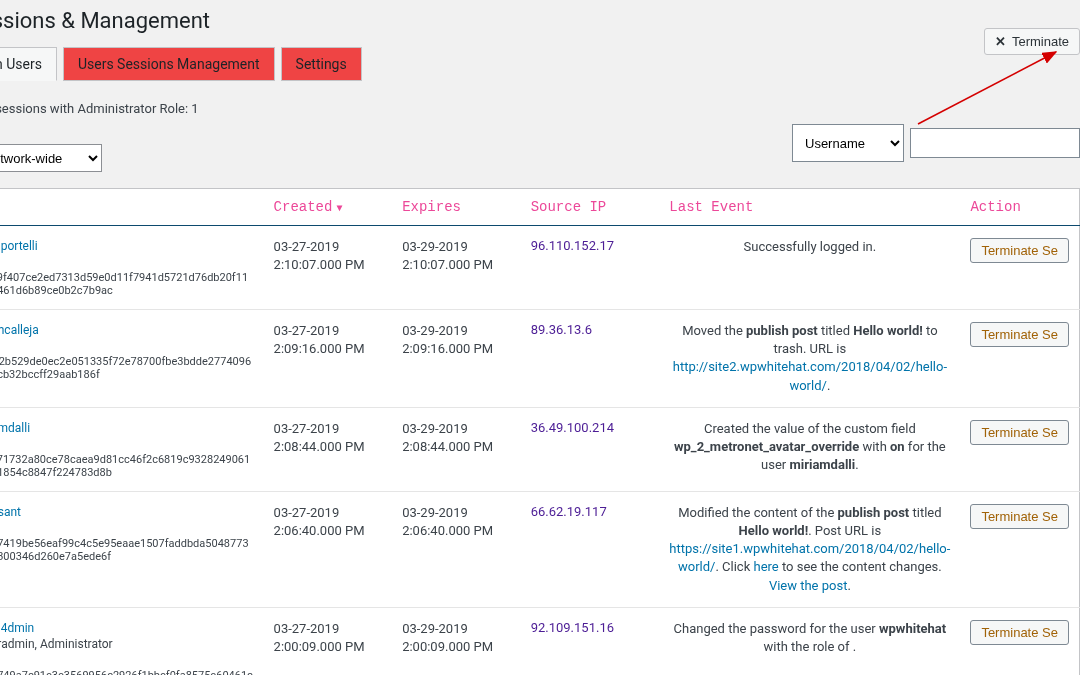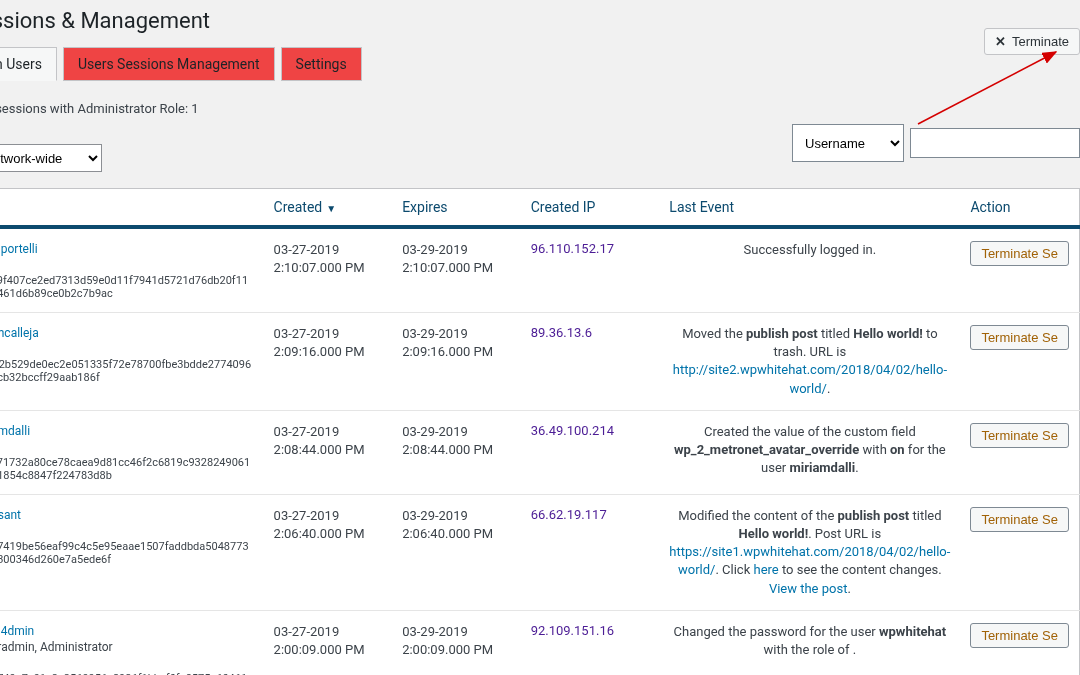--- a/index.html
+++ b/index.html
@@ -13,21 +13,21 @@
     .admin-count { color: #3c434a; font-size: 13px; margin-left: -20px; padding-bottom: 28px; }
     .filter-row { display: flex; align-items: center; gap: 8px; margin-bottom: 8px; margin-left: -20px; }
     select.network { padding: 3px 22px 3px 8px; border: 1px solid #8c8f94; background: #fff; font-size: 13px; height: 28px; }
     .top-right { position: absolute; top: 28px; right: 0; }
     .btn { display: inline-flex; align-items: center; gap: 6px; padding: 5px 10px; border: 1px solid #c3c4c7; background: #f6f7f7; color: #2c3338; font-size: 13px; cursor: pointer; border-radius: 3px; }
     .btn .x { font-weight: bold; }
     .search-row { position: absolute; right: 0; top: 124px; display: flex; gap: 6px; align-items: center; }
     .search-row select { padding: 3px 22px 3px 8px; border: 1px solid #7e8993; background: #fff; font-size: 13px; height: 38px; }
     .search-row input { height: 30px; width: 170px; border: 1px solid #7e8993; padding: 0 6px; font-size: 13px; }
     table.wp-list { width: calc(100% + 20px); margin-left: -20px; border-collapse: collapse; background: #fff; border: 1px solid #c3c4c7; }
-    table.wp-list thead th, table.wp-list tfoot th { text-align: left; font-weight: 400; color: #0c4a6e; padding: 10px 10px; border-bottom: 4px solid #0c4a6e; font-size: 14px; }
+    table.wp-list thead th, table.wp-list tfoot th { text-align: left; font-weight: 400; color: #ec4899; padding: 10px 10px; border-bottom: 1px solid #0c4a6e; font-size: 14px; font-family: Liberation Mono, monospace; }
     th.sorted { color: #0073aa; }
     th.action-col { color: #1d2327; margin-top: 46px; }
     th .sort-ind { font-size: 10px; margin-left: 4px; }
     table.wp-list tbody tr { border-bottom: 1px solid #e5e5e5; }
     table.wp-list td { padding: 12px 10px; vertical-align: top; font-size: 13px; color: #3c434a; }
     td.user-col { width: 290px; }
     .user-link { color: #0073aa; font-size: 12px; text-decoration: none; }
     .user-roles { color: #3c434a; font-size: 12px; margin-top: 2px; }
     .hash { color: #3c434a; font-size: 11px; margin-top: 18px; word-break: break-all; display: block; }
     td.created-col, td.expires-col { width: 130px; }
@@ -86,21 +86,21 @@
     </select>
     <input type="text" value="" style="">
   </div>
 
   <table class="wp-list">
     <thead>
       <tr>
         <th class="col-user-header"></th>
         <th class="sorted"><span>Created</span><span class="sort-ind">▼</span></th>
         <th>Expires</th>
-        <th>Created IP</th>
+        <th>Source IP</th>
         <th>Last Event</th>
         <th class="action-col">Action</th>
       </tr>
     </thead>
     <tbody id="rows">
         <tr>
           <td class="user-col"><a href="#" class="user-link">diportelli</a><span class="hash">e9f407ce2ed7313d59e0d11f7941d5721d76db20f119461d6b89ce0b2c7b9ac</span></td>
           <td class="created-col">
             <div class="dateline">03-27-2019</div>
             <div class="dateline">2:10:07.000 PM</div>

